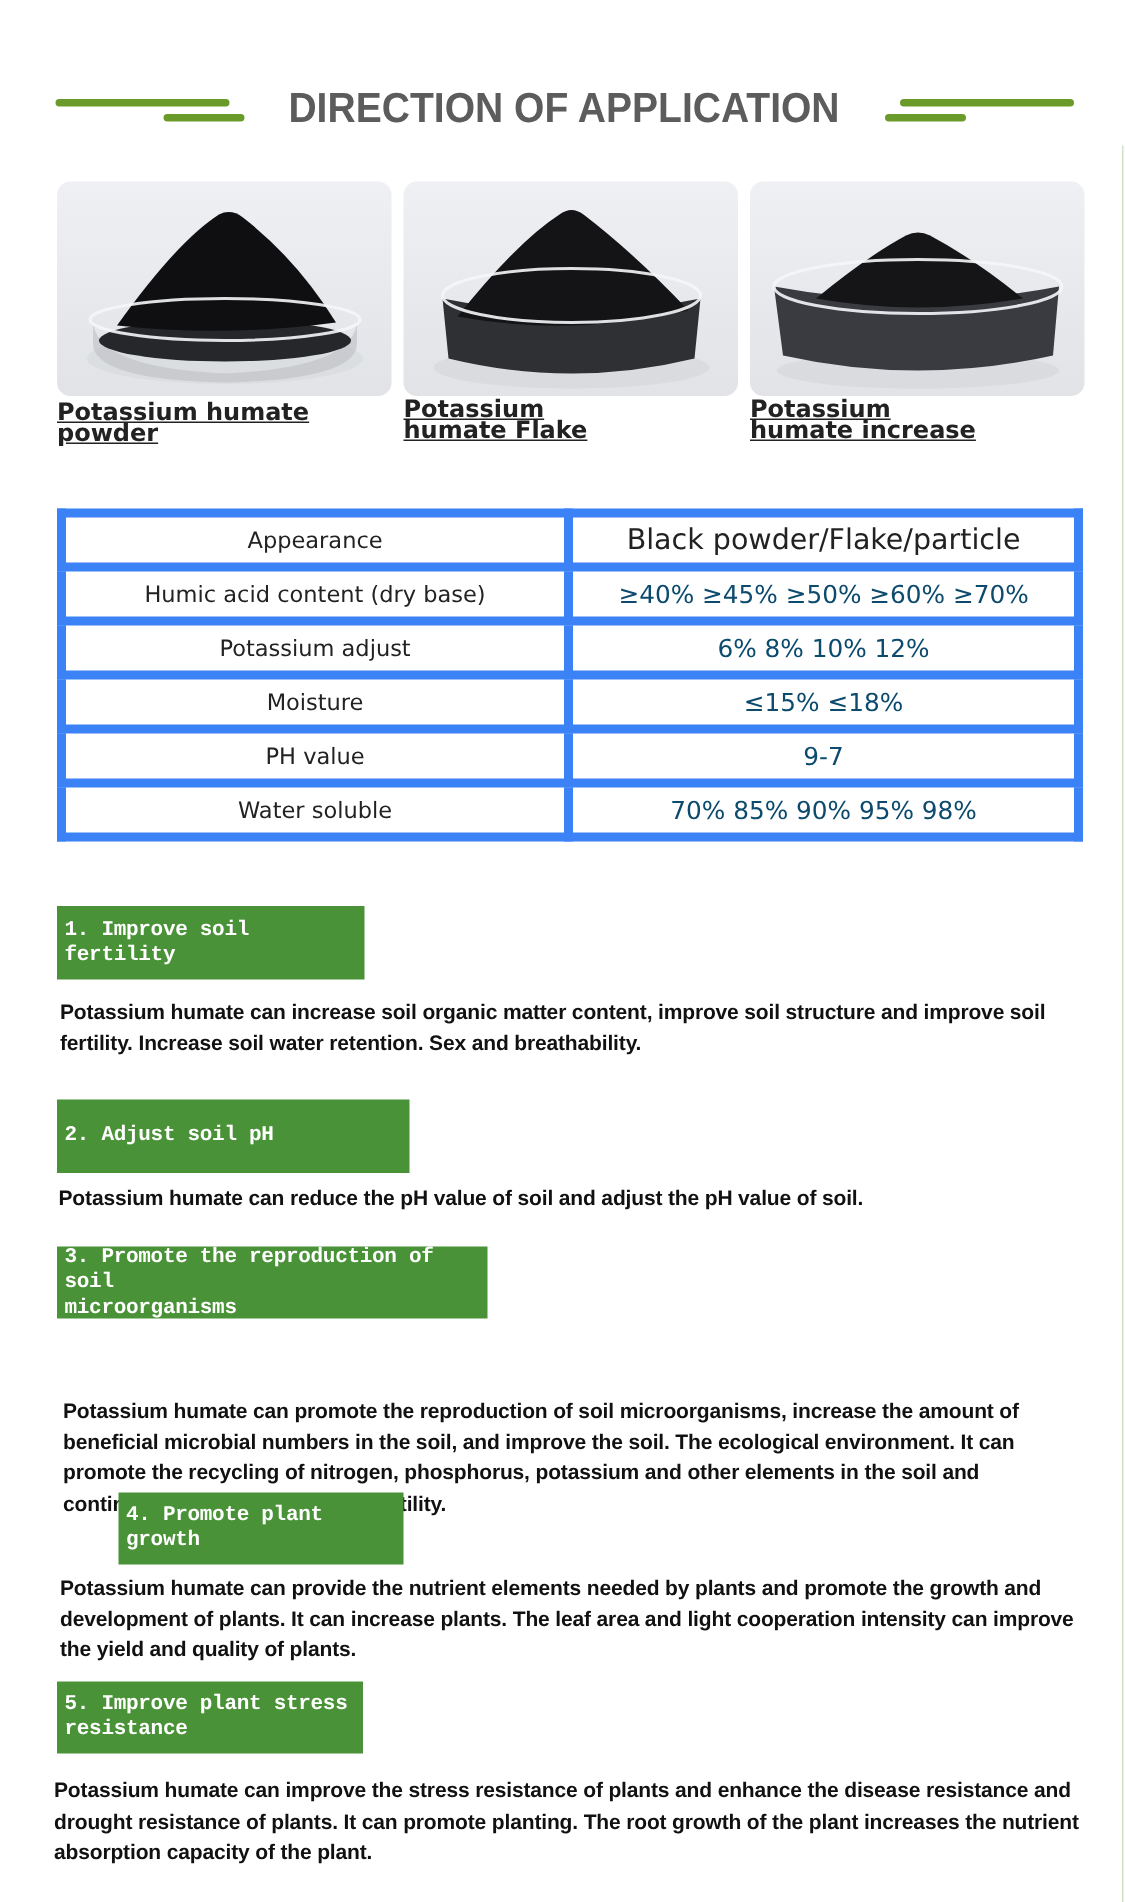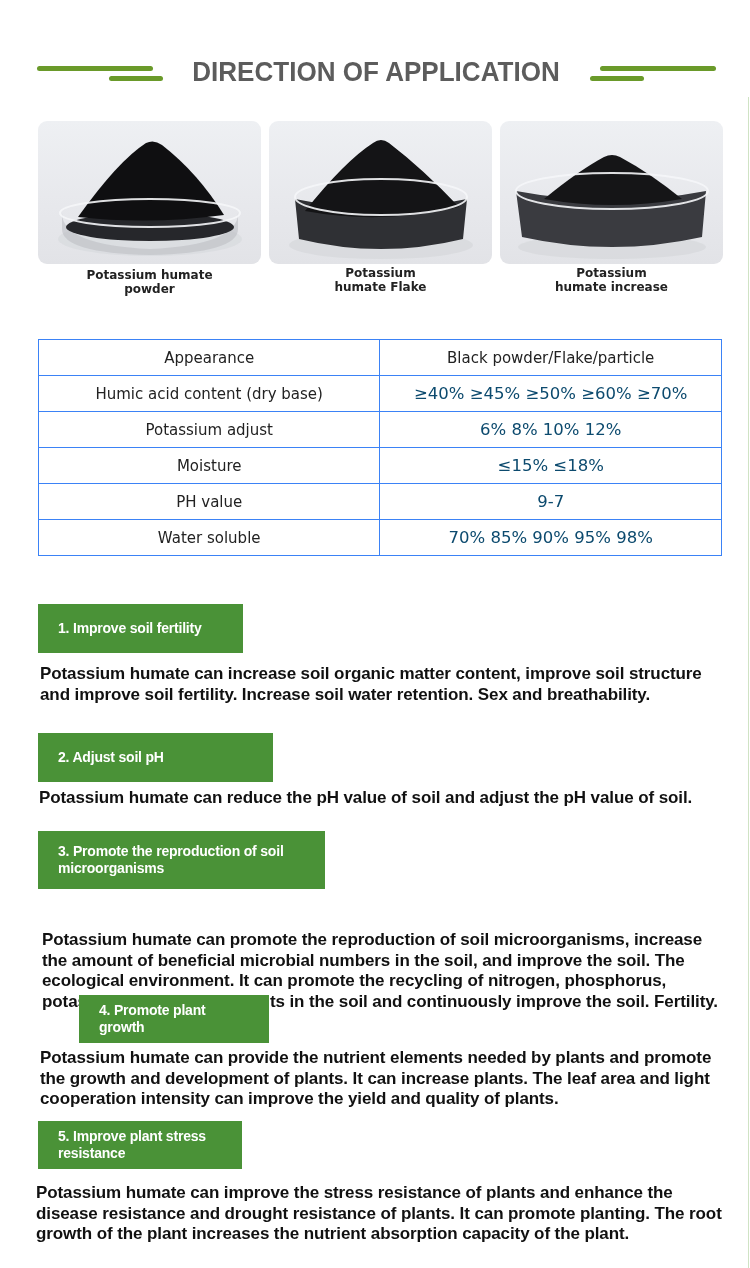--- a/index.html
+++ b/index.html
@@ -20,35 +20,35 @@
       white-space: nowrap; line-height: 36px;
     }
     .side-rule { position: absolute; left: 748px; top: 97px; width: 1px; height: 1171px; background: #cfe3c4; }
 
     
     .card { position: absolute; top: 121px; width: 223px; height: 143px; border-radius: 9px;
       background: linear-gradient(180deg, #eef0f3 0%, #e7e8ec 60%, #e2e3e7 100%); overflow: hidden; }
     .card.c1 { left: 38px; }
     .card.c2 { left: 269px; }
     .card.c3 { left: 500px; }
-    .caption { position: absolute; text-align: center; font-size: 12px; font-weight: 700; color: #222; line-height: 14px; }
+    .caption { position: absolute; font-size: 16px; font-weight: 700; color: #222; line-height: 14px; text-decoration: underline; }
 
     
     .spec-table { position: absolute; left: 38px; top: 339px; width: 684px; border-collapse: collapse; }
-    .spec-table td { border: 1px solid #3b82f6; height: 36px; text-align: center; vertical-align: middle; }
+    .spec-table td { border: 6px solid #3b82f6; height: 36px; text-align: center; vertical-align: middle; }
     .spec-table td.k { width: 342px; font-size: 15px; color: #222; }
     .spec-table td.v { width: 342px; font-size: 16.5px; color: #0c4a6e; }
-    .spec-table tr:first-child td.v { font-size: 15px; color: #222; }
+    .spec-table tr:first-child td.v { font-size: 19px; color: #222; }
 
     
     .badge { position: absolute; left: 38px; background: #4a9237; color: #fff; font-weight: 700;
-      font-size: 14px; line-height: 17px; padding: 0 20px; display: flex; align-items: center;
-      font-family: Liberation Sans, sans-serif; letter-spacing: -0.2px; }
+      font-size: 14px; line-height: 17px; padding: 0 5px; display: flex; align-items: center;
+      font-family: Liberation Mono, monospace; letter-spacing: -0.2px; }
     .badge span { display: block; }
-    .para { position: absolute; font-size: 17px; font-weight: 700; line-height: 20.5px; color: #111;
+    .para { position: absolute; font-size: 14px; font-weight: 700; line-height: 20.5px; color: #111;
       font-family: "Liberation Sans", sans-serif; letter-spacing: -0.1px; }
   </style>
 </head>
 <body>
 
 <div class="title-row">
   <div class="deco l1"></div>
   <div class="deco l2"></div>
   <div class="title">DIRECTION OF APPLICATION</div>
   <div class="deco r1"></div>
@@ -132,21 +132,21 @@
 </div>
 <div class="para" style="left:40px; top:664px; width:680px;">Potassium humate can increase soil organic matter content, improve soil structure and improve soil fertility. Increase soil water retention. Sex and breathability.</div>
 
 <div class="badge" style="top:733px; width:235px; height:49px;">
   <div>
     <span>2. Adjust soil pH</span>
   </div>
 </div>
 <div class="para" style="left:39px; top:788px; width:680px;">Potassium humate can reduce the pH value of soil and adjust the pH value of soil.</div>
 
-<div class="badge" style="top:831px; width:287px; height:58px;">
+<div class="badge" style="top:831px; width:287px; height:48px;">
   <div>
     <span>3. Promote the reproduction of soil</span>
     <span>microorganisms</span>
   </div>
 </div>
 <div class="para" style="left:42px; top:930px; width:680px;">Potassium humate can promote the reproduction of soil microorganisms, increase the amount of beneficial microbial numbers in the soil, and improve the soil. The ecological environment. It can promote the recycling of nitrogen, phosphorus, potassium and other elements in the soil and continuously improve the soil. Fertility.</div>
 
 <div class="badge" style="top:995px; width:190px; height:48px;margin-left:41px;">
   <div>
     <span>4. Promote plant</span>

